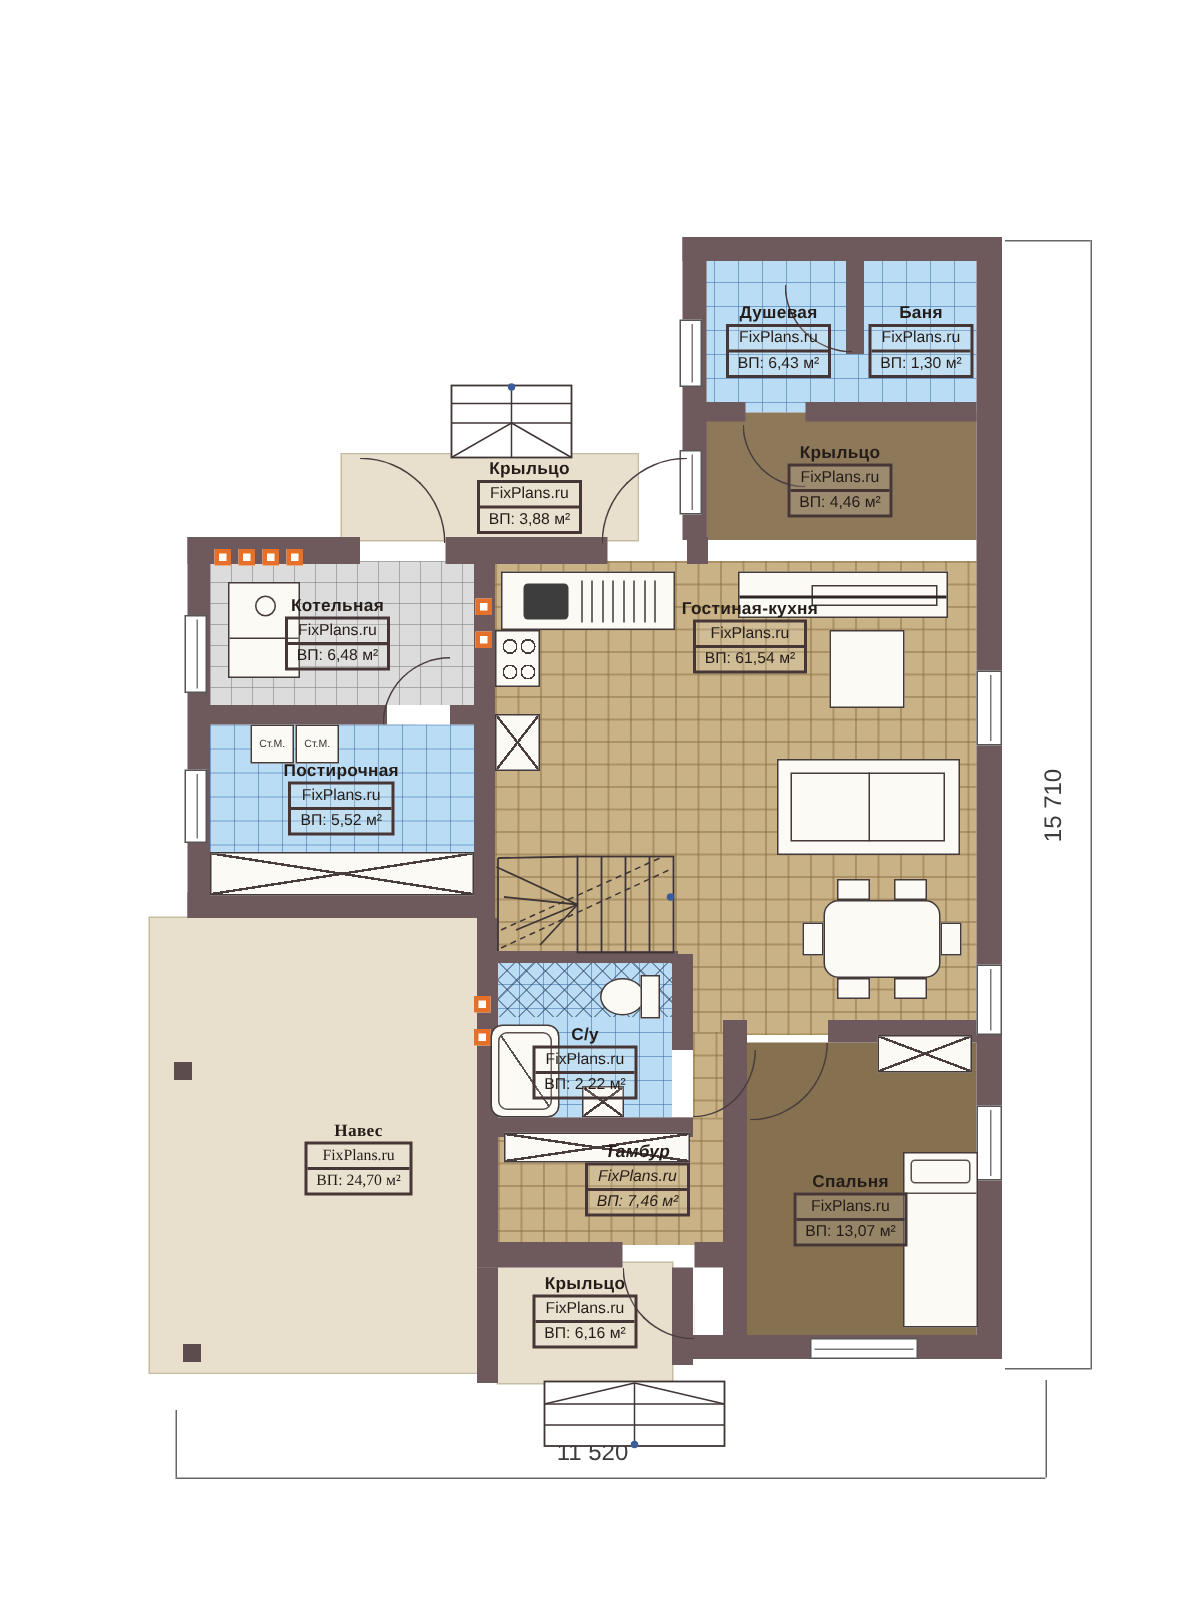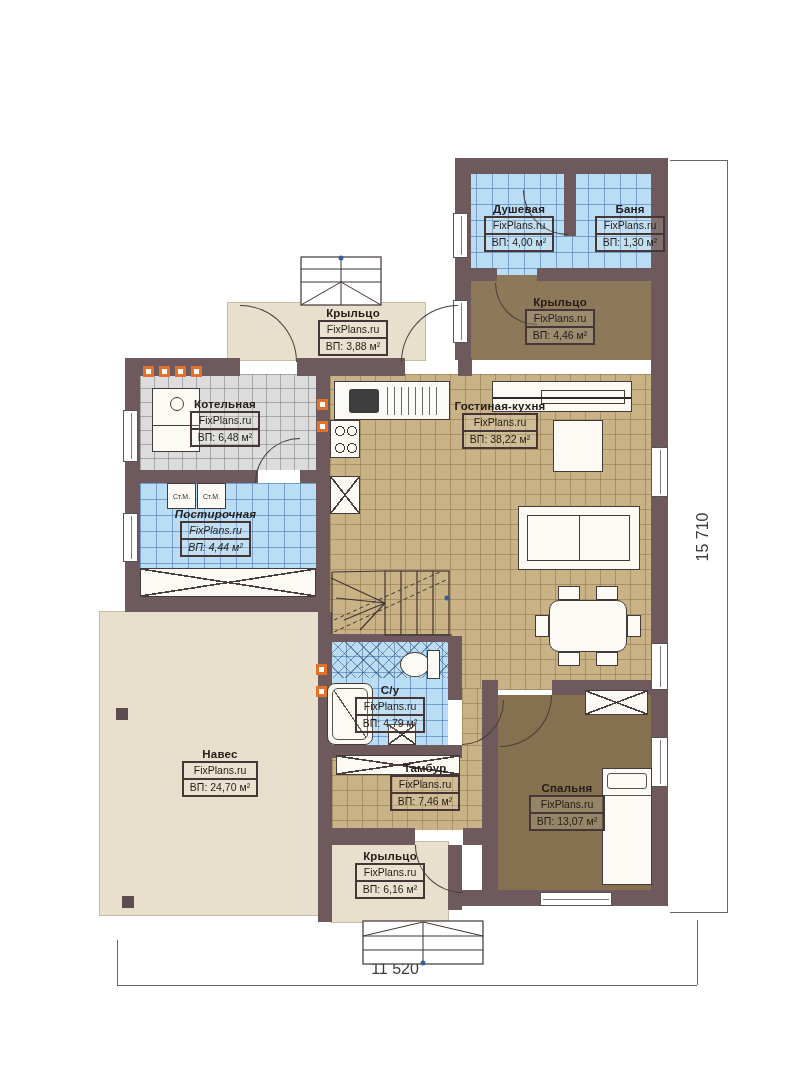--- a/index.html
+++ b/index.html
@@ -257,55 +257,55 @@
         <line x1="121" y1="16" x2="61" y2="2"></line>
       <line x1="1" y1="16" x2="121" y2="16"></line>
         <line x1="1" y1="30" x2="121" y2="30"></line>
       <line x1="61" y1="2" x2="61" y2="44"></line>
     </g>
     <circle cx="61" cy="43" r="2.5" fill="#3a5d9c"></circle>
   </svg>
 
   <div class="rlabel" style="left:458px;top:203px;width:122px;">
     <div class="rname">Душевая</div>
-    <div class="rbox"><div class="brand">FixPlans.ru</div><div class="area">ВП: 4,00 м²</div></div>
-  </div>
-  <div class="rlabel" style="left:594px;top:203px;width:72px;">
+    <div class="rbox"><div class="brand">FixPlans.ru</div><div class="area">ВП: 6,43 м²</div></div>
+  </div>
+  <div class="rlabel" style="left:578px;top:203px;width:72px;">
     <div class="rname">Баня</div>
     <div class="rbox"><div class="brand">FixPlans.ru</div><div class="area">ВП: 1,30 м²</div></div>
   </div>
   <div class="rlabel" style="left:505px;top:296px;width:110px;">
     <div class="rname">Крыльцо</div>
     <div class="rbox"><div class="brand">FixPlans.ru</div><div class="area">ВП: 4,46 м²</div></div>
   </div>
   <div class="rlabel" style="left:288px;top:307px;width:130px;">
     <div class="rname">Крыльцо</div>
     <div class="rbox"><div class="brand">FixPlans.ru</div><div class="area">ВП: 3,88 м²</div></div>
   </div>
   <div class="rlabel" style="left:160px;top:398px;width:130px;">
     <div class="rname">Котельная</div>
     <div class="rbox"><div class="brand">FixPlans.ru</div><div class="area">ВП: 6,48 м²</div></div>
   </div>
   <div class="rlabel" style="left:425px;top:400px;width:150px;">
     <div class="rname">Гостиная-кухня</div>
-    <div class="rbox"><div class="brand">FixPlans.ru</div><div class="area">ВП: 38,22 м²</div></div>
-  </div>
-  <div class="rlabel" style="left:148px;top:508px;width:135px;font-style:italic;">
+    <div class="rbox"><div class="brand">FixPlans.ru</div><div class="area">ВП: 61,54 м²</div></div>
+  </div>
+  <div class="rlabel" style="left:160px;top:508px;width:135px;">
     <div class="rname">Постирочная</div>
-    <div class="rbox"><div class="brand">FixPlans.ru</div><div class="area">ВП: 4,44 м²</div></div>
-  </div>
-  <div class="rlabel" style="left:156px;top:748px;width:128px;">
+    <div class="rbox"><div class="brand">FixPlans.ru</div><div class="area">ВП: 5,52 м²</div></div>
+  </div>
+  <div class="rlabel" style="left:175px;top:748px;width:128px;font-family:Liberation Serif, serif;">
     <div class="rname">Навес</div>
     <div class="rbox"><div class="brand">FixPlans.ru</div><div class="area">ВП: 24,70 м²</div></div>
   </div>
   <div class="rlabel" style="left:345px;top:684px;width:90px;">
     <div class="rname">С/у</div>
-    <div class="rbox"><div class="brand">FixPlans.ru</div><div class="area">ВП: 4,79 м²</div></div>
-  </div>
-  <div class="rlabel" style="left:365px;top:762px;width:120px;">
+    <div class="rbox"><div class="brand">FixPlans.ru</div><div class="area">ВП: 2,22 м²</div></div>
+  </div>
+  <div class="rlabel" style="left:365px;top:762px;width:120px;font-style:italic;">
     <div class="rname">Тамбур</div>
     <div class="rbox"><div class="brand">FixPlans.ru</div><div class="area">ВП: 7,46 м²</div></div>
   </div>
   <div class="rlabel" style="left:508px;top:782px;width:118px;">
     <div class="rname">Спальня</div>
     <div class="rbox"><div class="brand">FixPlans.ru</div><div class="area">ВП: 13,07 м²</div></div>
   </div>
   <div class="rlabel" style="left:328px;top:850px;width:124px;">
     <div class="rname">Крыльцо</div>
     <div class="rbox"><div class="brand">FixPlans.ru</div><div class="area">ВП: 6,16 м²</div></div>

